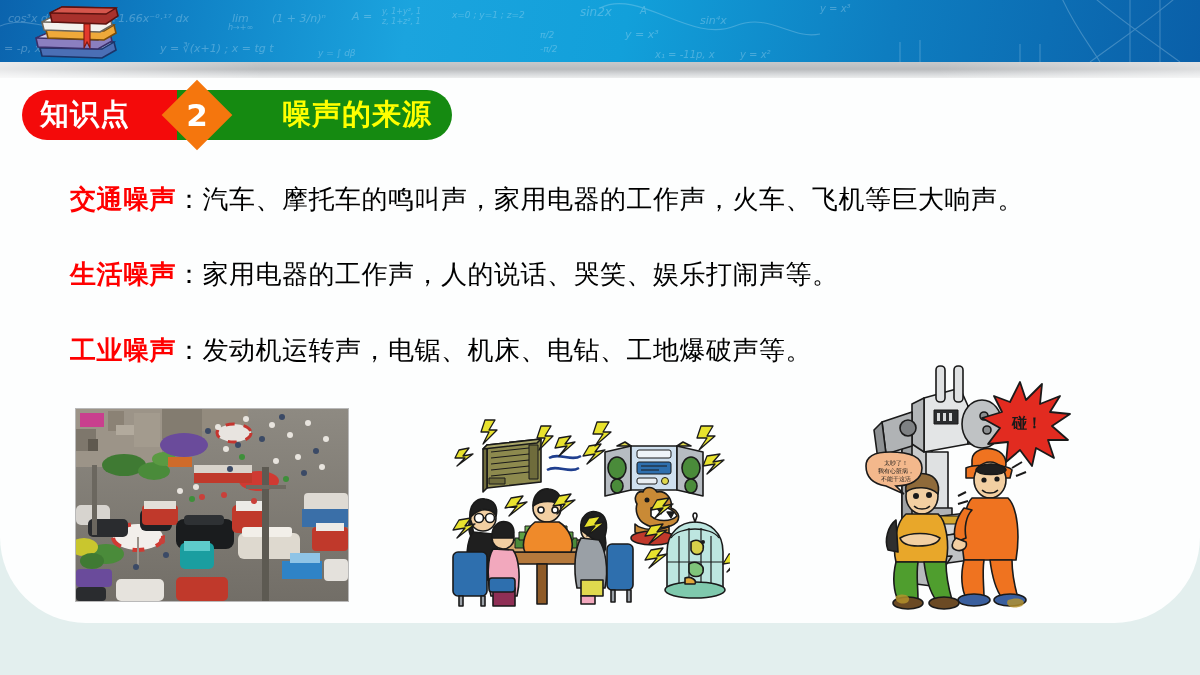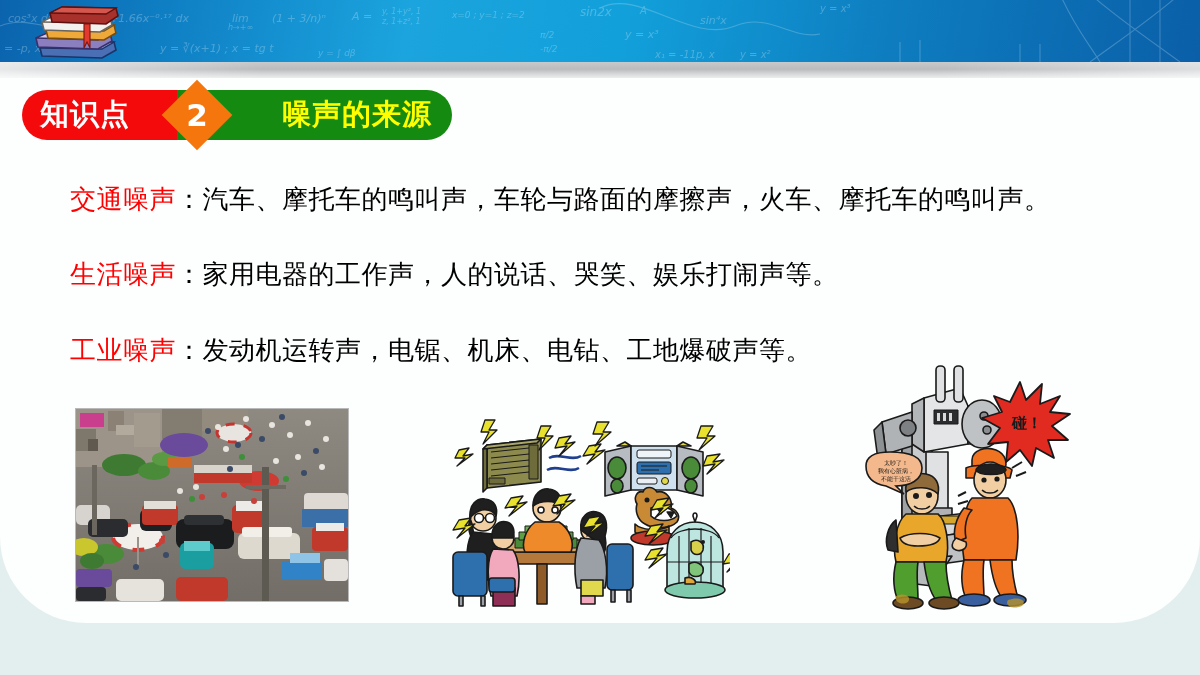--- a/index.html
+++ b/index.html
@@ -77,21 +77,21 @@
     color:#ffffff;font-size:31px;font-weight:bold;
     font-family:"DejaVu Sans","Liberation Sans",sans-serif;
   }
 
   
   .txt{
     position:absolute;left:70px;
     font-family:"DejaVu Serif","Liberation Serif",serif;
     font-size:26px;color:#000000;white-space:nowrap;letter-spacing:.5px;
   }
-  .txt .lead{color:#ff0000;font-weight:normal;margin-top:45px;}
+  .txt .lead{color:#ff0000;font-weight:bold;margin-top:45px;}
   .line1{top:182px;}
   .line2{top:257px;}
   .line3{top:333px;}
 
   
   .photo{
     position:absolute;left:75px;top:408px;width:272px;height:192px;
     border:1px solid #b9b9b9;overflow:hidden;background:#6f6a62;
   }
   .photo svg{display:block;}
@@ -191,21 +191,21 @@
       <span>知识点</span>
     </div>
     <div class="badge-green">
       <span>噪声的来源</span>
     </div>
     <div class="badge-diamond"></div>
     <div class="badge-num">2</div>
   </div>
 
   <div class="txt line1">
-    <span class="lead">交通噪声</span><span>：汽车、摩托车的鸣叫声，车轮与路面的摩擦声，火车、摩托车的鸣叫声。</span>
+    <span class="lead">交通噪声</span><span>：汽车、摩托车的鸣叫声，家用电器的工作声，火车、飞机等巨大响声。</span>
   </div>
   <div class="txt line3">
     <span class="lead">工业噪声</span><span>：发动机运转声，电锯、机床、电钻、工地爆破声等。</span>
   </div>
   <div class="txt line2">
     <span class="lead">生活噪声</span><span>：家用电器的工作声，人的说话、哭笑、娱乐打闹声等。</span>
   </div>
 
   <div class="photo">
     <svg width="272" height="192" viewBox="0 0 272 192">

